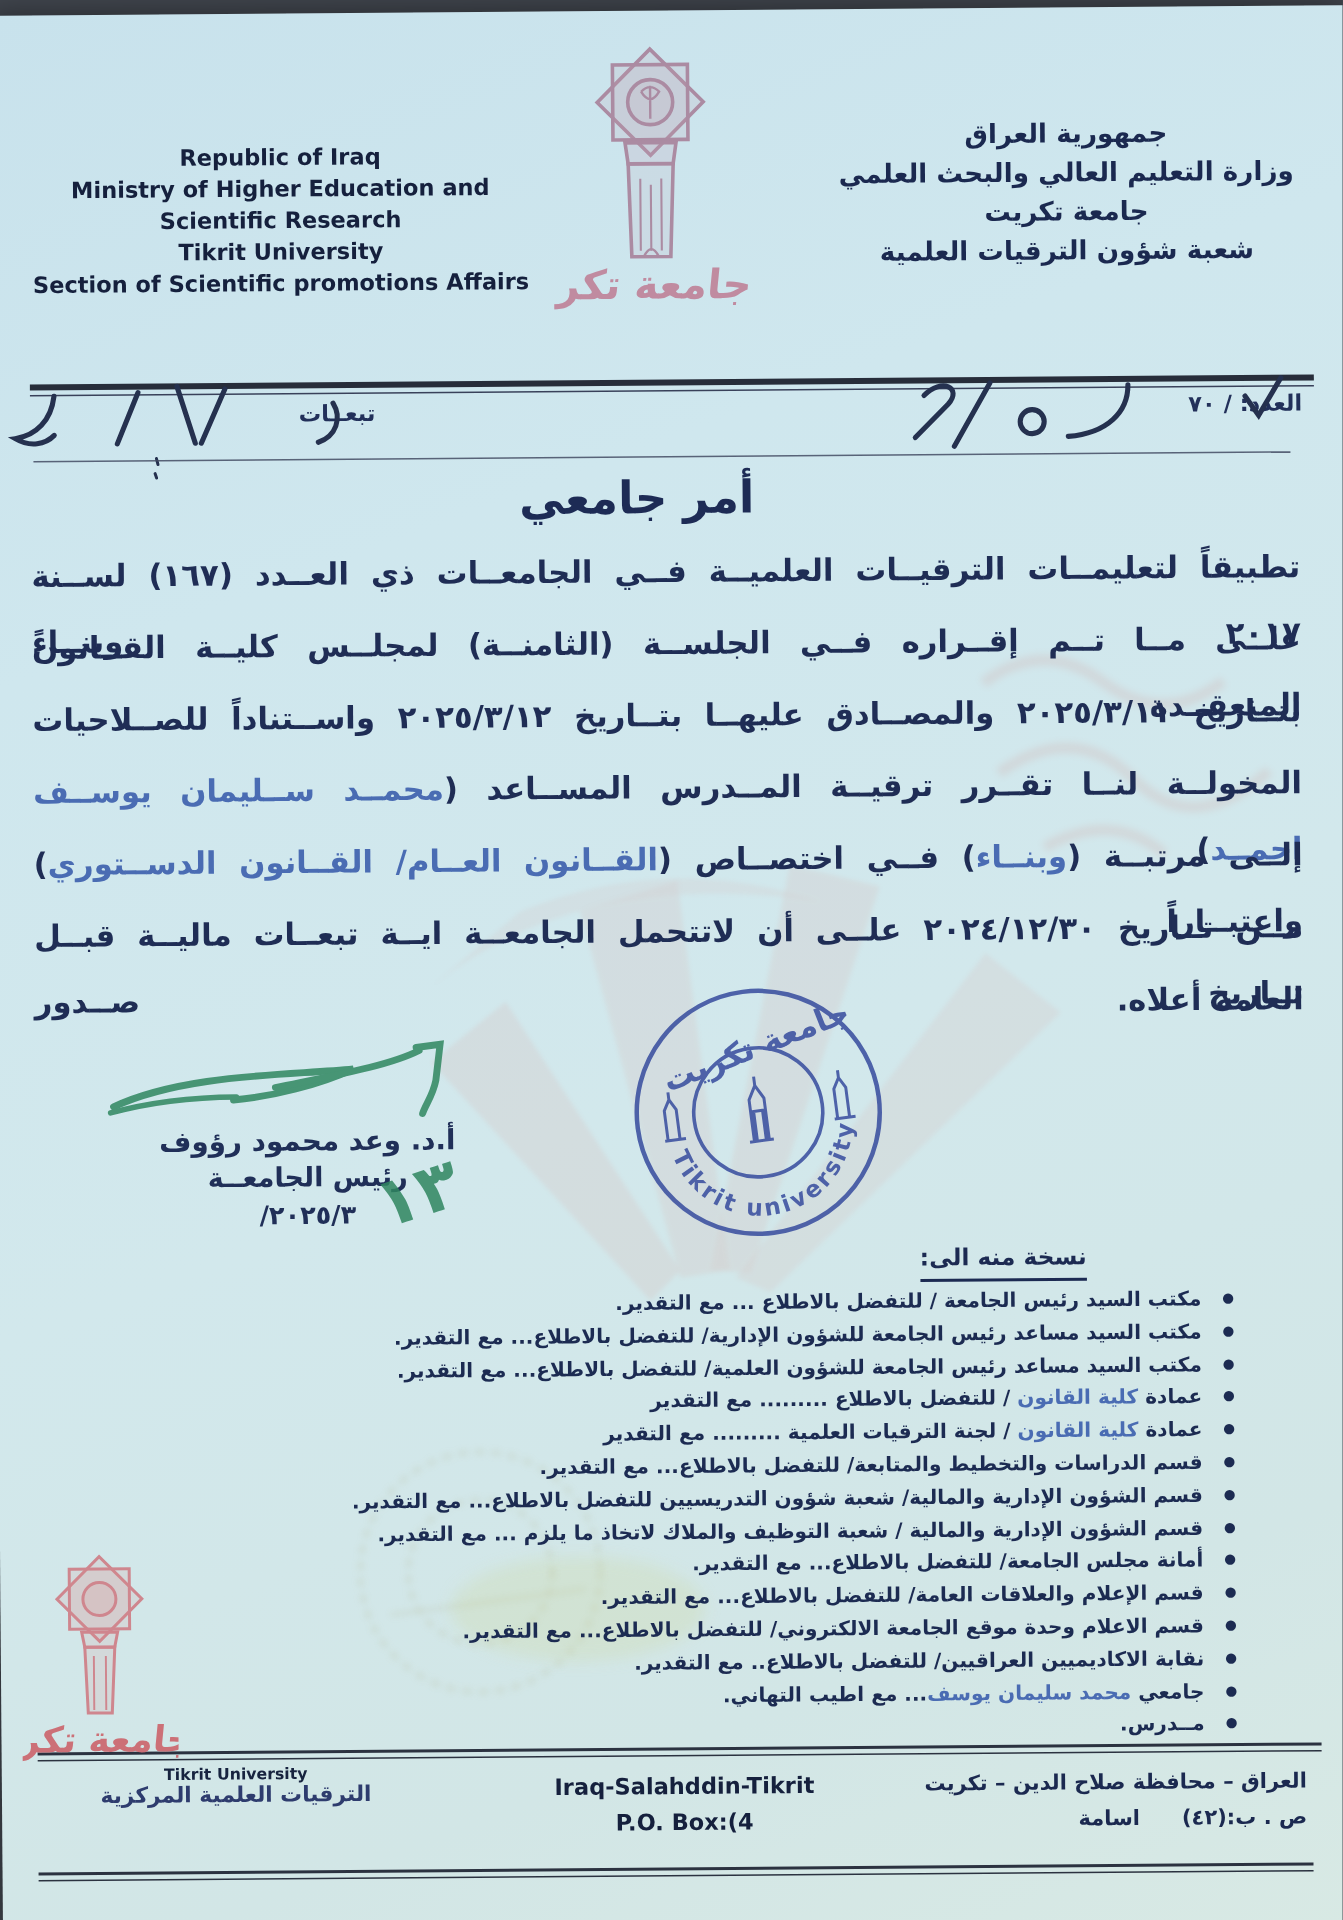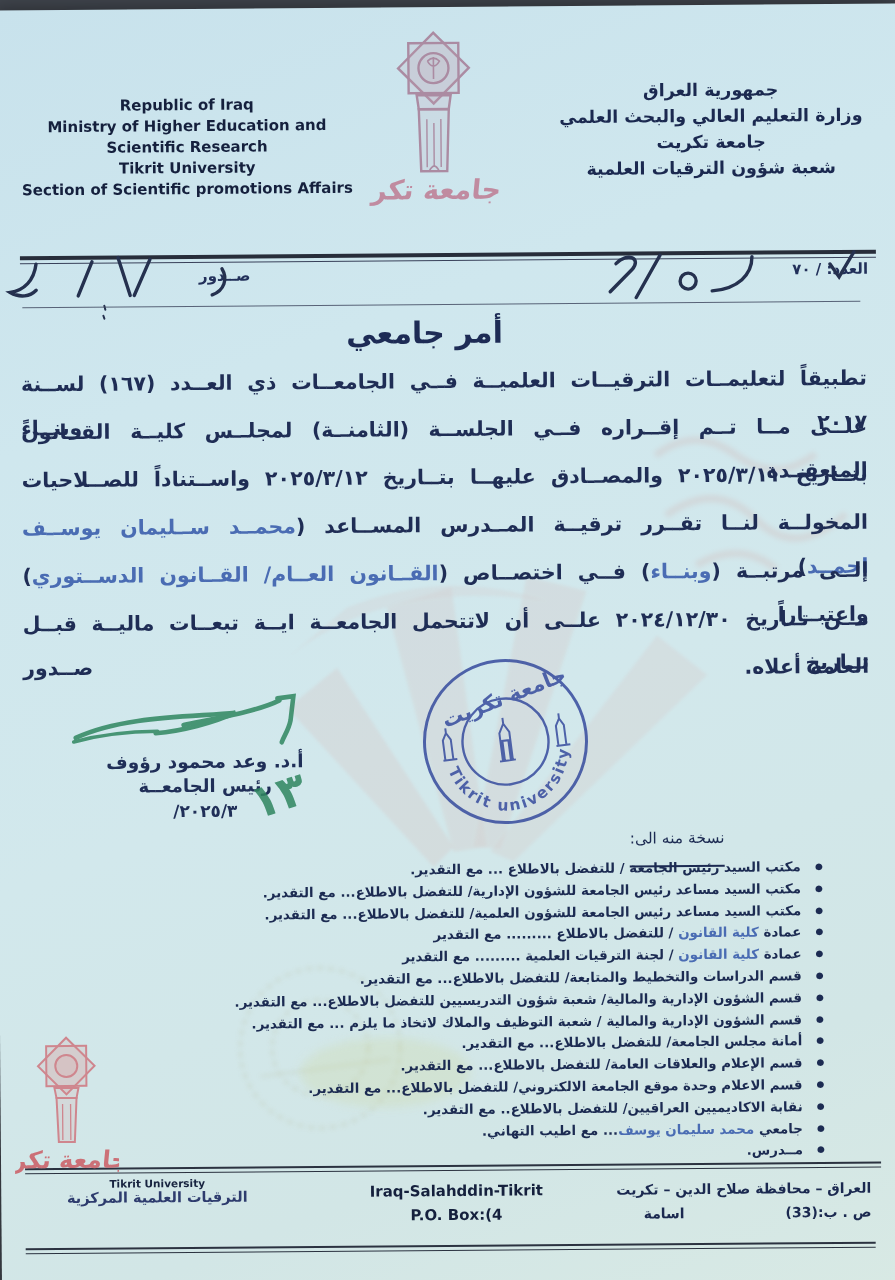--- a/index.html
+++ b/index.html
@@ -39,36 +39,36 @@
   .accent{color:var(--accent);}
   
   .sig-block{left:52px;top:742px;width:310px;text-align:center;direction:rtl;
              font-weight:bold;color:#202f58;}
   .sig-name{font-size:18.5px;}
   .sig-title{font-size:18px;line-height:27px;}
   .sig-date{font-size:17px;line-height:25px;letter-spacing:1px;}
   .hand13{left:252px;top:760px;font-size:46px;color:var(--green);
           transform:rotate(-18deg);font-weight:bold;opacity:.85;}
   
-  .copies-hdr{right:178px;top:824px;font-size:15.5px;font-weight:normal;
+  .copies-hdr{right:178px;top:824px;font-size:15.5px;font-weight:bold;
               color:#1c2a52;direction:rtl;border-bottom:2px solid #1c2a52;
-              padding-bottom:18px;}
+              padding-bottom:5px;}
   .copies{right:80px;top:852px;width:620px;direction:rtl;text-align:right;}
   .copy-item{font-size:13.4px;font-weight:bold;color:#1c2b52;line-height:21.8px;
              white-space:nowrap;}
   .copy-item .blt{font-size:9px;vertical-align:2px;margin-inline-end:14px;}
   
   .ft-left{left:46px;top:1168px;width:220px;text-align:center;color:#2e3c6e;}
   .ft-left .en{font-size:10.5px;font-weight:bold;color:#17233f;}
   .ft-left .ar{font-size:14.5px;font-weight:bold;direction:rtl;}
   .ft-center{left:330px;top:1172px;width:250px;text-align:center;
              font-size:15px;font-weight:bold;color:#15203d;line-height:24px;}
   .ft-right{right:34px;top:1172px;width:300px;text-align:right;direction:rtl;
             font-size:14px;font-weight:bold;color:#1b2950;line-height:24px;}
-  .ft-right .gap{margin-right:101px;}
+  .ft-right .gap{margin-right:28px;}
   
   .wm{pointer-events:none;}
   .blur1{filter:blur(1.5px);} .blur2{filter:blur(2.5px);} .blur3{filter:blur(5px);}
   svg .sline{stroke:var(--stamp);fill:none;}
   svg .stxt{fill:var(--stamp);}
   svg .gline{stroke:var(--green);fill:none;stroke-linecap:round;}
   svg .hline{stroke:#25314f;fill:none;stroke-linecap:round;}
 </style>
 </head>
 <body>
@@ -135,21 +135,21 @@
     <div class="abs ref-lbl" style="right:30px;top:256px;">العدد: / ٧٠</div>
     <svg class="abs" style="left:560px;top:236px;" width="310" height="74" viewBox="0 0 310 74">
       <g class="hline" stroke-width="3.4">
         <path d="M276,24 l9,13 l15,-25"></path>
         <path d="M198,16 c0,18 -14,32 -40,34"></path>
         <circle cx="134" cy="40" r="8"></circle>
         <path d="M106,14 L82,56"></path>
         <path d="M62,22 c12,-12 26,-5 16,6 l-22,22"></path>
       </g>
     </svg>
-    <div class="abs ref-lbl" style="left:205px;top:258px;">صــدور</div>
+    <div class="abs ref-lbl" style="left:205px;top:258px;">تبعــات</div>
     <svg class="abs" style="left:6px;top:234px;" width="240" height="78" viewBox="0 0 240 78">
       <g class="hline" stroke-width="3.4">
         <path d="M222,26 c6,10 2,22 -10,26"></path>
         <path d="M150,16 l-16,36"></path>
         <path d="M118,14 l12,38"></path>
         <path d="M92,18 l-14,34"></path>
         <path d="M36,20 c-2,16 -12,26 -26,28 c10,6 20,4 26,-2"></path>
         <path d="M104,62 l1,4 M103,72 l1,3" stroke-width="2"></path>
       </g>
     </svg>
@@ -237,19 +237,19 @@
       <div class="en">Tikrit University</div>
       <div class="ar">الترقيات العلمية المركزية</div>
     </div>
     <div class="abs ft-center">
       <div>Iraq-Salahddin-Tikrit</div>
       <div>P.O. Box:(4</div>
     </div>
     <div class="abs ft-right">
       <div>العراق – محافظة صلاح الدين – تكريت</div>
       <div>
-        <span>ص . ب:(33)</span><span class="gap">اسامة</span>
+        <span>ص . ب:(٤٢)</span><span class="gap">اسامة</span>
       </div>
     </div>
 
     <div class="abs rule-dbl" style="left:24px;top:1238px;width:850px;"></div>
   </div>
 </div>
 
 </body></html>

